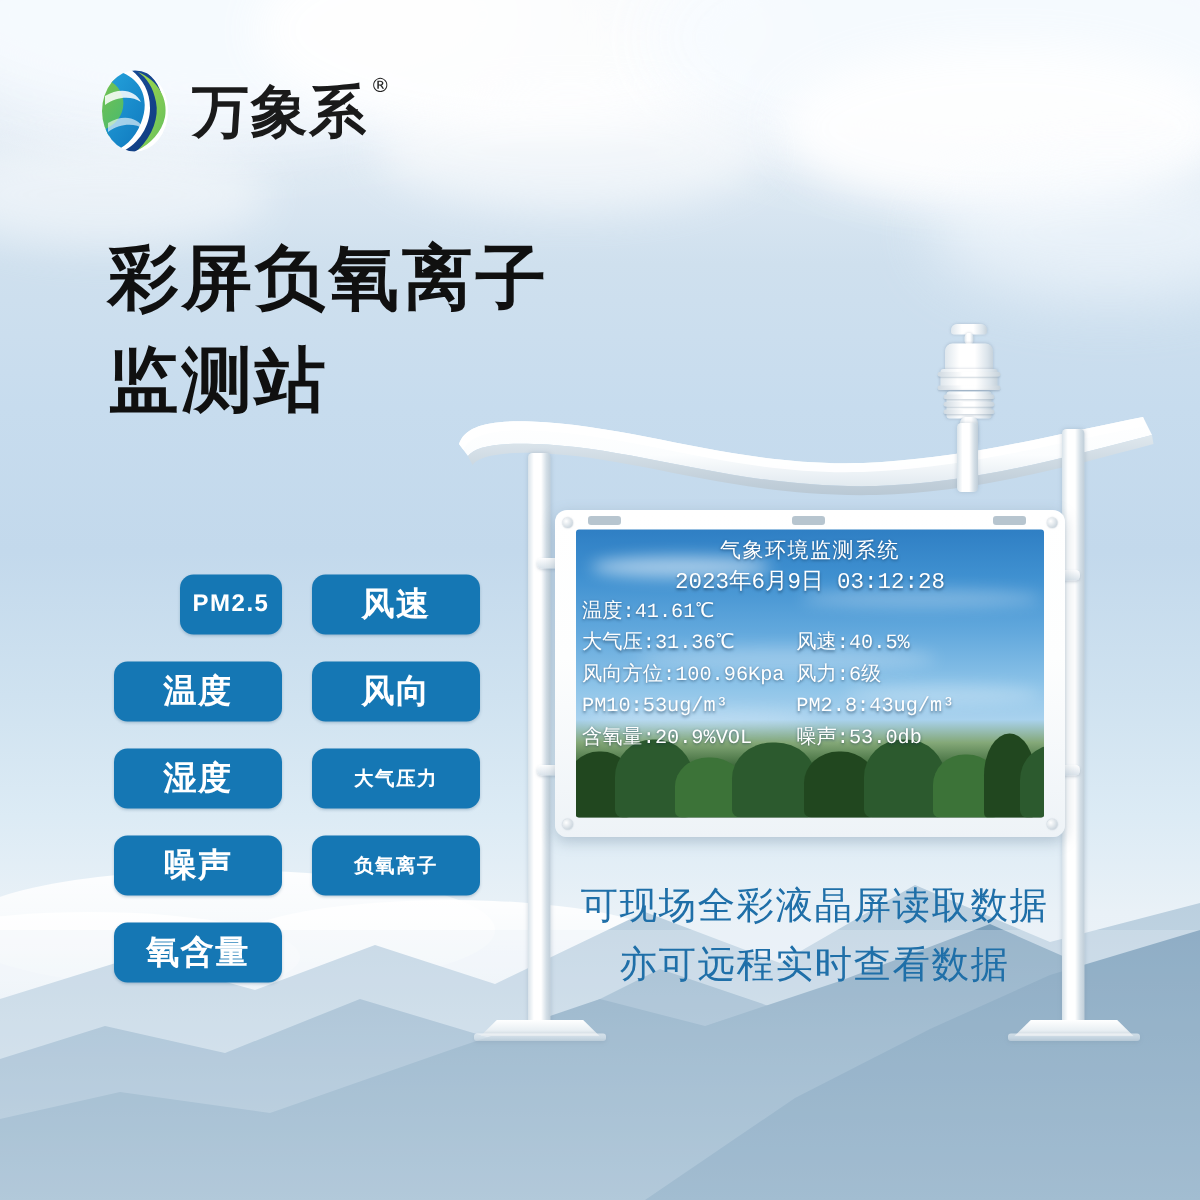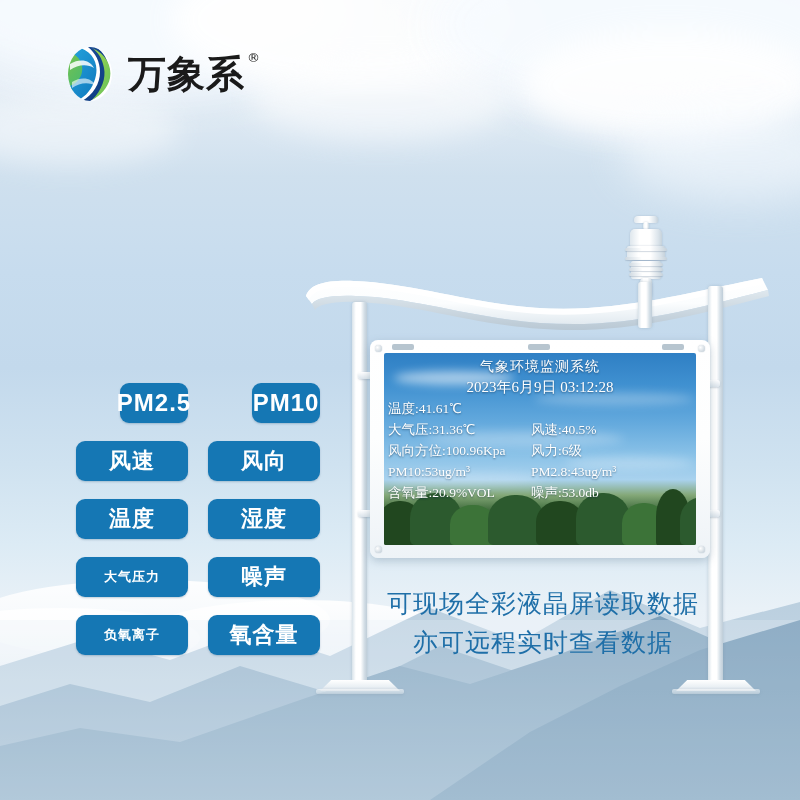--- a/index.html
+++ b/index.html
@@ -30,21 +30,21 @@
 
   
   #tags{position:absolute;left:76px;top:383px;width:260px;
         display:grid;grid-template-columns:112px 112px;gap:18px 20px;}
   .tag{height:40px;border-radius:9px;background:#1577b4;color:#fff;
        display:flex;align-items:center;justify-content:center;
        font-size:22px;font-weight:700;letter-spacing:1px;
        font-family:"DejaVu Sans","Liberation Sans",sans-serif;
        box-shadow:0 1px 2px rgba(20,70,110,.25);}
   .tag.lat{font-size:13px;}
-  .tag.en{font-size:24px;font-family:"Liberation Sans",sans-serif;font-weight:600;margin-left:44px;}
+  .tag.en{font-size:16px;font-family:"Liberation Sans",sans-serif;font-weight:600;margin-left:44px;}
 
   
   #station{position:absolute;left:300px;top:210px;width:470px;height:500px;}
 
   .post{position:absolute;background:linear-gradient(90deg,#d9e3ea 0%,#ffffff 26%,#ffffff 58%,#d3dee6 82%,#bfcdd8 100%);
         border-radius:3px;box-shadow:0 0 3px rgba(120,140,160,.35);}
   .foot{position:absolute;background:linear-gradient(180deg,#ffffff 0%,#eaf0f4 60%,#cfd9e1 100%);
         box-shadow:0 1px 3px rgba(110,130,150,.35);}
 
   
@@ -65,21 +65,21 @@
     border-radius:8px;box-shadow:0 3px 9px rgba(100,125,150,.35);
     padding:13px 14px;box-sizing:border-box;}
   #screen{position:relative;width:100%;height:100%;overflow:hidden;border-radius:2px;
     background:linear-gradient(180deg,#2f7fc4 0%,#3f90d0 16%,#63a9dd 36%,#8cc3e8 54%,#a9d2ee 66%,#84a878 74%,#3f6b3c 82%,#2d5730 90%,#244a28 100%);}
   .sky-wisp{position:absolute;background:rgba(255,255,255,.55);border-radius:50%;filter:blur(5px);}
   .tree{position:absolute;bottom:0;background:#2c5a2e;border-radius:48% 48% 10% 10%;}
   .tree.d{background:#21471f;}
   .tree.l{background:#3c7338;}
 
   #screen-text{position:absolute;inset:0;color:#ffffff;
-    font-family:Liberation Serif, serif;
+    font-family:Liberation Mono, monospace;
     text-shadow:0 1px 2px rgba(10,40,70,.55);}
   #sc-title{text-align:center;font-size:14px;margin-top:5px;letter-spacing:1px;font-weight:400;}
   #sc-date{text-align:center;font-size:15px;margin-top:2px;letter-spacing:0px;}
   .sc-row{display:flex;margin-top:4px;padding:0 4px;}
   .sc-cell{font-size:13.5px;line-height:1.25;white-space:nowrap;}
   .sc-cell.a{width:47%;}
   .sc-cell.b{width:53%;}
 
   
   .bracket{position:absolute;height:7px;border-radius:3px;
@@ -181,27 +181,30 @@
           <path d="M10,38 C20,32 30,34 34,42 C28,38 18,38 10,44 Z" fill="#ffffff" opacity=".6"></path>
         </g>
       </svg>
     </div>
     <div id="logo-text">
       <span>万象系</span>
       <span id="logo-reg">®</span>
     </div>
   </div>
 
+  <div id="headline">
+    <div class="hl">彩屏负氧离子</div>
+    <div class="hl">监测站</div>
+  </div>
 
   <div id="tags">
     <div class="tag en">PM2.5</div>
-    <div class="tag en">PM10</div>
     <div class="tag">风速</div>
+    <div class="tag">温度</div>
     <div class="tag">风向</div>
-    <div class="tag">温度</div>
     <div class="tag">湿度</div>
     <div class="tag lat">大气压力</div>
     <div class="tag">噪声</div>
     <div class="tag lat">负氧离子</div>
     <div class="tag">氧含量</div>
   </div>
 
   <div id="station">
 
     <div id="sensor">

